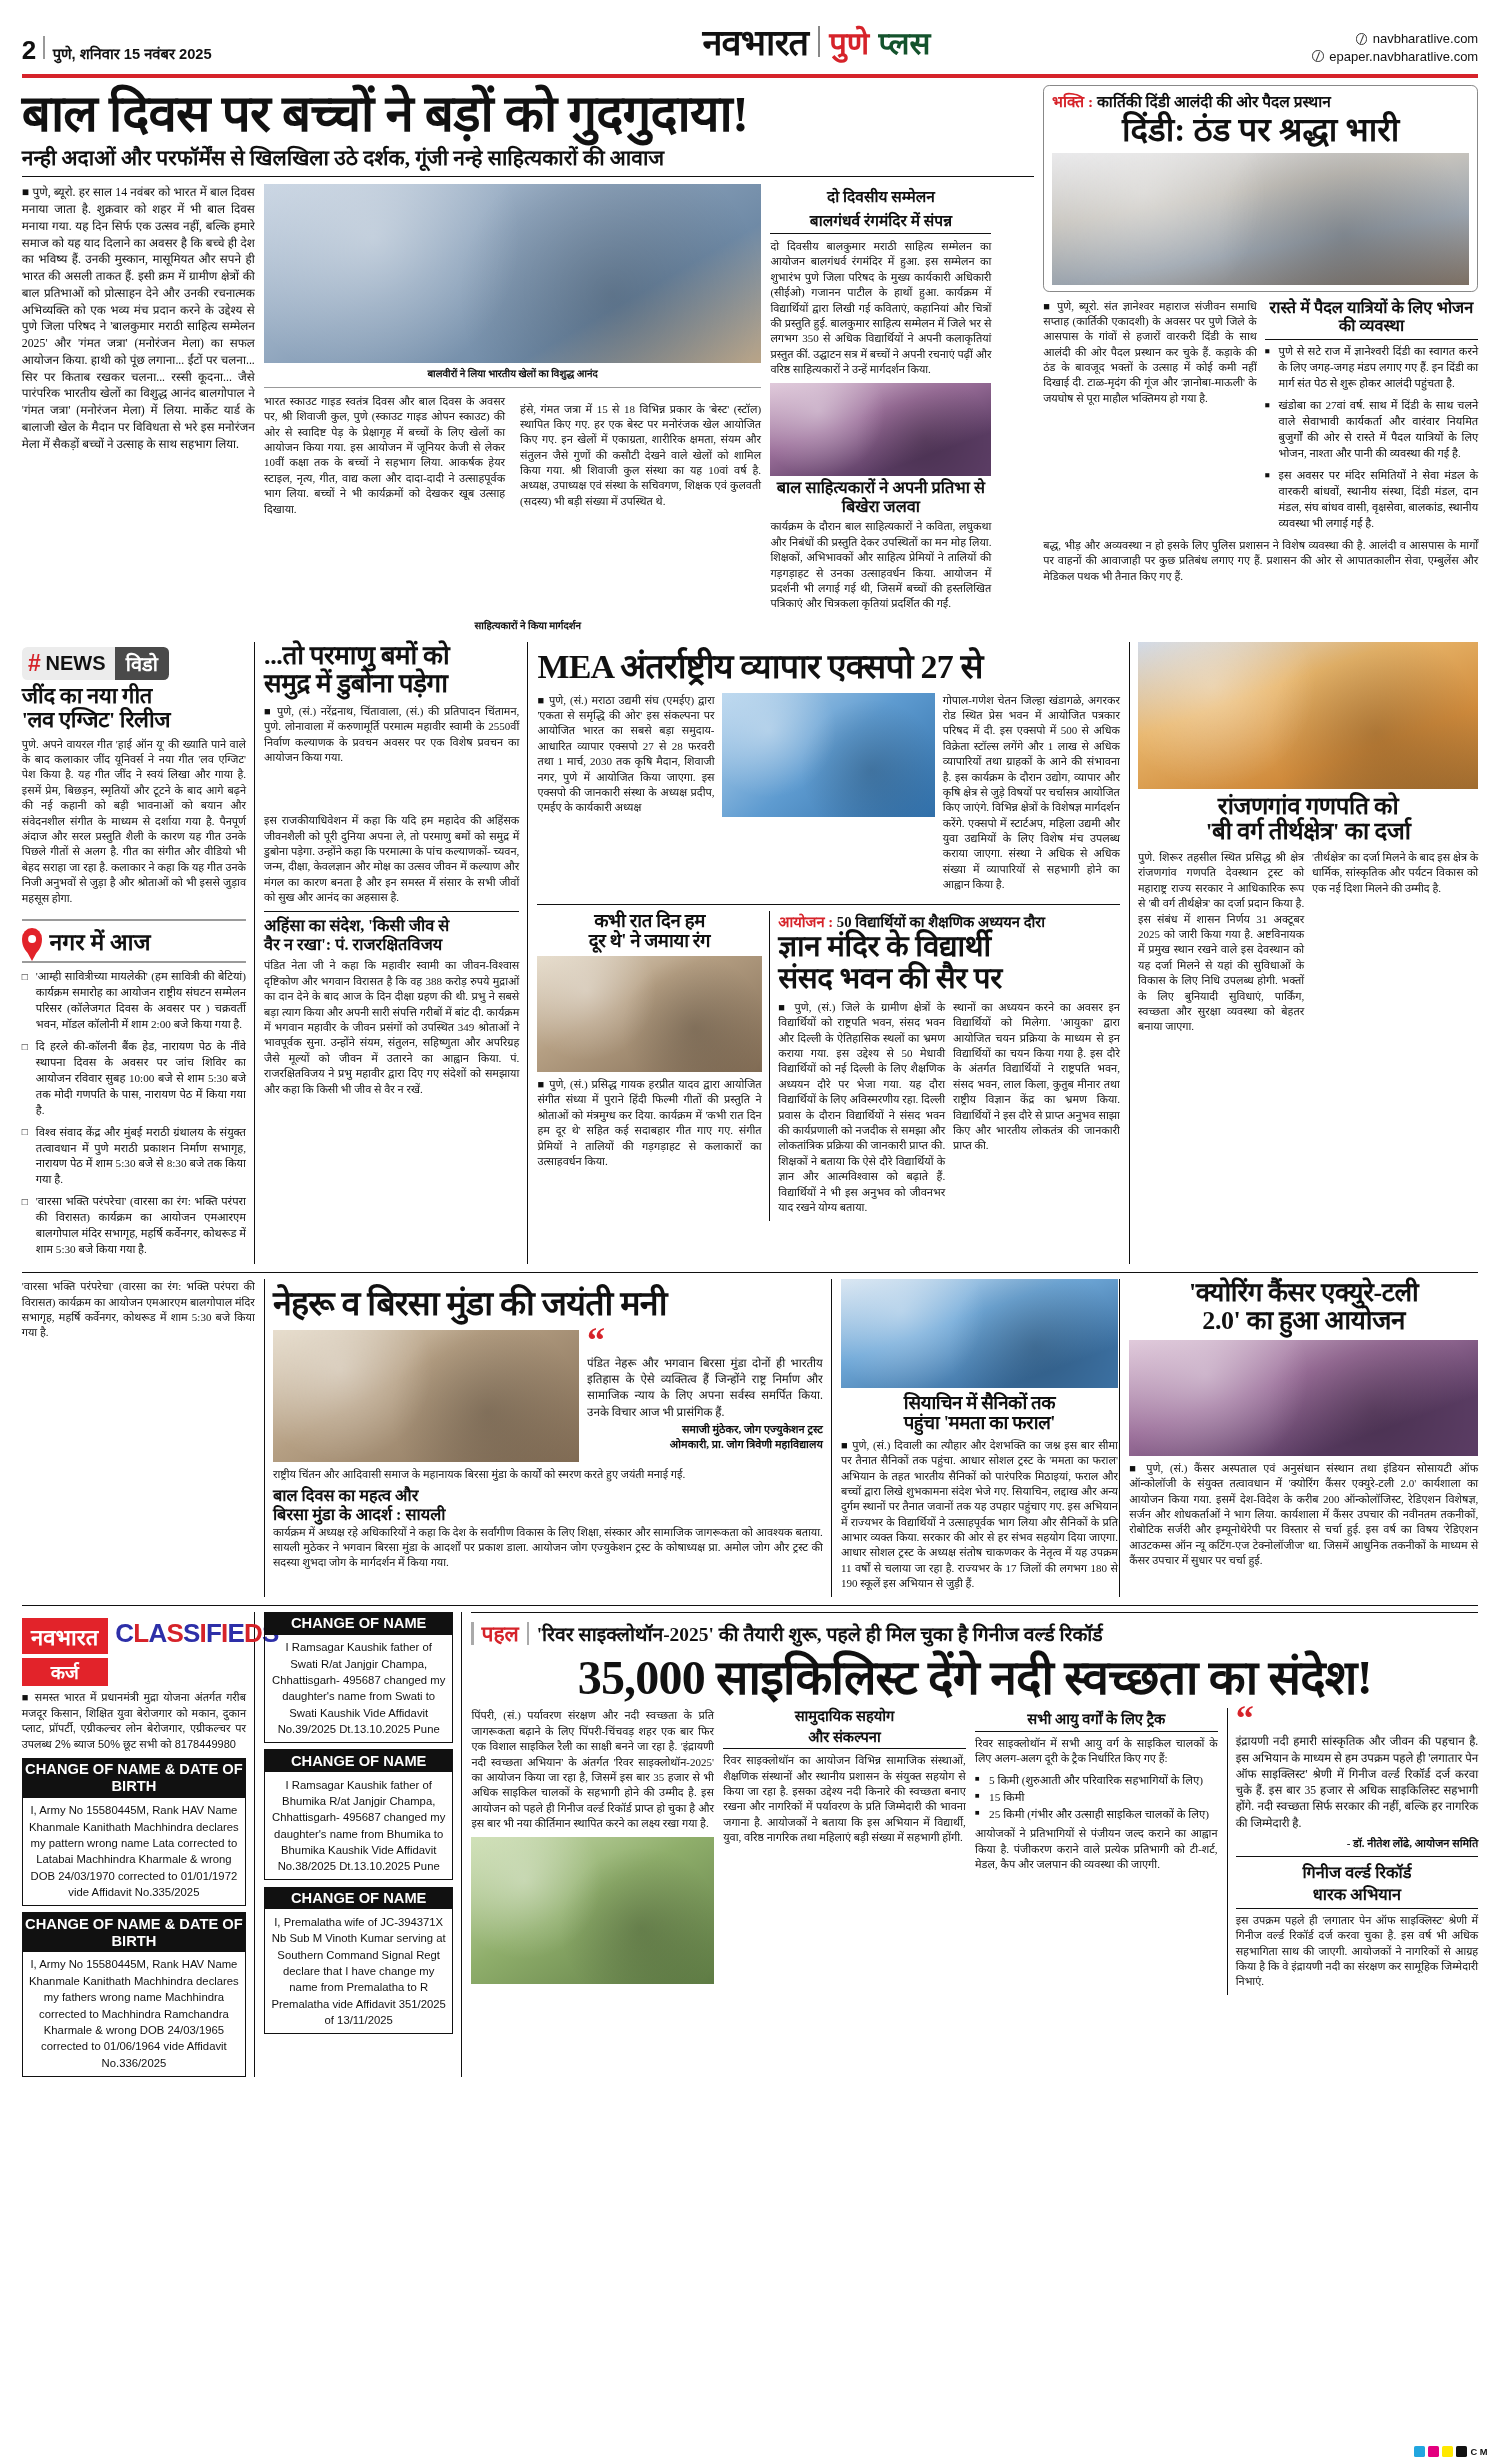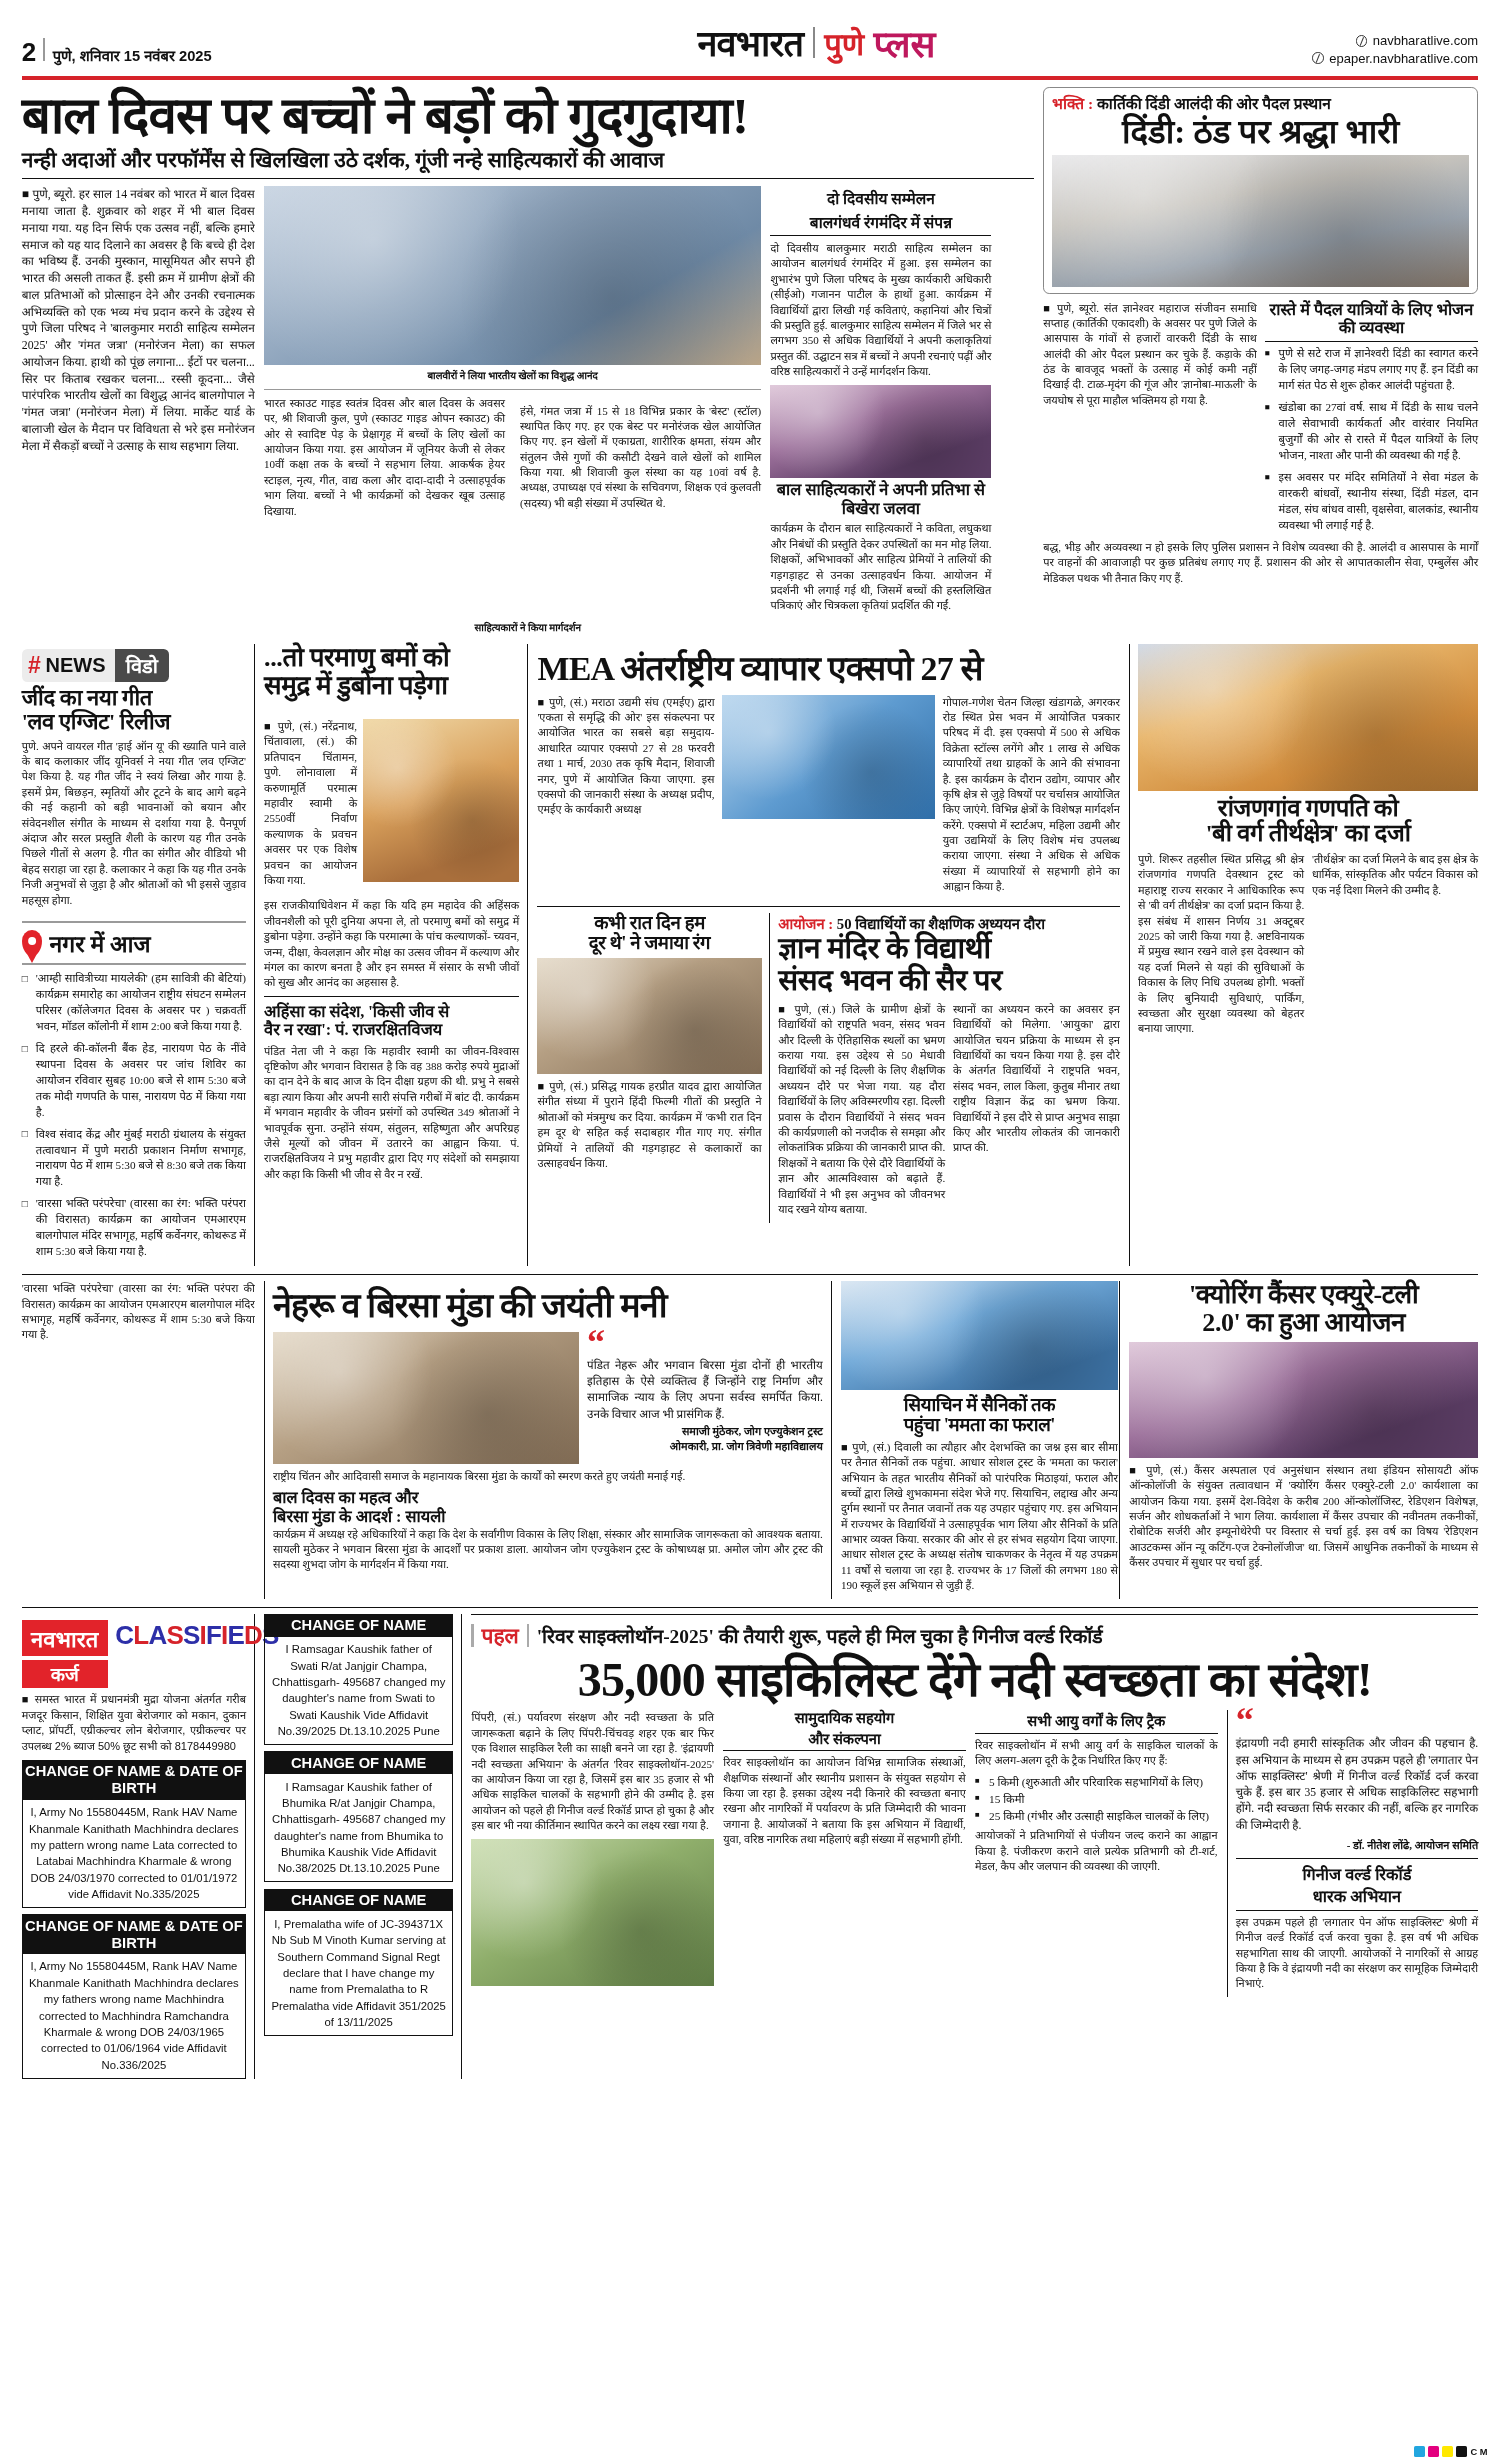--- a/index.html
+++ b/index.html
@@ -15,21 +15,21 @@
   
   .masthead { display: flex; align-items: flex-end; justify-content: space-between; padding: 17px 7.8px 4.7px 7.8px; }
   .mh-left { display: flex; align-items: baseline; gap: 7.8px; }
   .mh-pageno { font-size: 26px; font-weight: bold; font-family: "Liberation Sans", sans-serif; letter-spacing: -0.8px; }
   .mh-divider { width: 1.6px; height: 23px; background: #999; display: inline-block; }
   .mh-date { font-size: 14.7px; font-family: "Liberation Sans", sans-serif; font-weight: 600; }
   .mh-center { display: flex; align-items: center; gap: 9.3px; margin-left: 109px; }
   .mh-logo { font-size: 36px; font-weight: 900; letter-spacing: -0.8px; font-family: "Liberation Serif", serif; }
   .mh-pipe { width: 2.3px; height: 31px; background: #888; }
   .mh-city { font-size: 31px; font-weight: 900; color: #d6232a; }
-  .mh-plus { font-size: 37px; font-weight: 900; color: #be185d; }
+  .mh-plus { font-size: 31px; font-weight: 900; color: #14532d; }
   .mh-right { text-align: right; font-family: "Liberation Sans", sans-serif; font-size: 13px; }
   .mh-right div { display: flex; align-items: center; justify-content: flex-end; gap: 5.4px; margin: 2.3px 0; }
   .globe { width: 11.6px; height: 11.6px; border-radius: 50%; border: 1.2px solid #333; display: inline-block; position: relative; }
   .globe::after { content:""; position:absolute; left:50%; top:0.8px; width:1.1px; height:8.5px; background:#333; transform: translateX(-50%) rotate(22deg); }
   .redrule { height: 3.9px; background: #d6232a; margin: 3.1px 7.8px 0 7.8px; }
 
   
   .topzone { display: flex; gap: 9.3px; margin: 7.8px 7.8px 0 7.8px; }
   .col-main { flex: 1 1 auto; }
   .col-right { width: 435px; flex: 0 0 435px; }
@@ -232,21 +232,21 @@
         <li>'आम्ही सावित्रीच्या मायलेकी' (हम सावित्री की बेटियां) कार्यक्रम समारोह का आयोजन राष्ट्रीय संघटन सम्मेलन परिसर (कॉलेजगत दिवस के अवसर पर ) चक्रवर्ती भवन, मॉडल कॉलोनी में शाम 2:00 बजे किया गया है.</li>
         <li>दि हरले की-कॉलनी बैंक हेड, नारायण पेठ के नींवे स्थापना दिवस के अवसर पर जांच शिविर का आयोजन रविवार सुबह 10:00 बजे से शाम 5:30 बजे तक मोदी गणपति के पास, नारायण पेठ में किया गया है.</li>
         <li>विश्व संवाद केंद्र और मुंबई मराठी ग्रंथालय के संयुक्त तत्वावधान में पुणे मराठी प्रकाशन निर्माण सभागृह, नारायण पेठ में शाम 5:30 बजे से 8:30 बजे तक किया गया है.</li>
         <li>'वारसा भक्ति परंपरेचा' (वारसा का रंग: भक्ति परंपरा की विरासत) कार्यक्रम का आयोजन एमआरएम बालगोपाल मंदिर सभागृह, महर्षि कर्वेनगर, कोथरूड में शाम 5:30 बजे किया गया है.</li>
       </ul>
     </div>
 
     <div style="width:264px; flex:0 0 264px; border-right:1.6px solid #111; padding-right:7.8px;">
       <h2 class="sec">...तो परमाणु बमों को</h2>
       <h2 class="sec">समुद्र में डुबोना पड़ेगा</h2>
-      <div style="display:flex; gap:6.2px; margin-top:19px;">
+      <div style="display:flex; gap:6.2px; margin-top:6px;flex-direction:column;">
         <p class="body small" style="flex:0 0 93px;">■ पुणे, (सं.) नरेंद्रनाथ, चिंतावाला, (सं.) की प्रतिपादन चिंतामन, पुणे. लोनावाला में करुणामूर्ति परमात्म महावीर स्वामी के 2550वीं निर्वाण कल्याणक के प्रवचन अवसर पर एक विशेष प्रवचन का आयोजन किया गया.</p>
         <div class="photo warm" style="flex:1; height:163px;"></div>
       </div>
       <p class="body small" style="margin-top:4.7px;">इस राजकीयाधिवेशन में कहा कि यदि हम महादेव की अहिंसक जीवनशैली को पूरी दुनिया अपना ले, तो परमाणु बमों को समुद्र में डुबोना पड़ेगा. उन्होंने कहा कि परमात्मा के पांच कल्याणकों- च्यवन, जन्म, दीक्षा, केवलज्ञान और मोक्ष का उत्सव जीवन में कल्याण और मंगल का कारण बनता है और इन समस्त में संसार के सभी जीवों को सुख और आनंद का अहसास है.</p>
       <div class="rule"></div>
       <h3 class="sec">अहिंसा का संदेश, 'किसी जीव से</h3>
       <h3 class="sec">वैर न रखा': पं. राजरक्षितविजय</h3>
       <p class="body small" style="margin-top:3.9px;">पंडित नेता जी ने कहा कि महावीर स्वामी का जीवन-विश्वास दृष्टिकोण और भगवान विरासत है कि वह 388 करोड़ रुपये मुद्राओं का दान देने के बाद आज के दिन दीक्षा ग्रहण की थी. प्रभु ने सबसे बड़ा त्याग किया और अपनी सारी संपत्ति गरीबों में बांट दी. कार्यक्रम में भगवान महावीर के जीवन प्रसंगों को उपस्थित 349 श्रोताओं ने भावपूर्वक सुना. उन्होंने संयम, संतुलन, सहिष्णुता और अपरिग्रह जैसे मूल्यों को जीवन में उतारने का आह्वान किया. पं. राजरक्षितविजय ने प्रभु महावीर द्वारा दिए गए संदेशों को समझाया और कहा कि किसी भी जीव से वैर न रखें.</p>
     </div>
 

